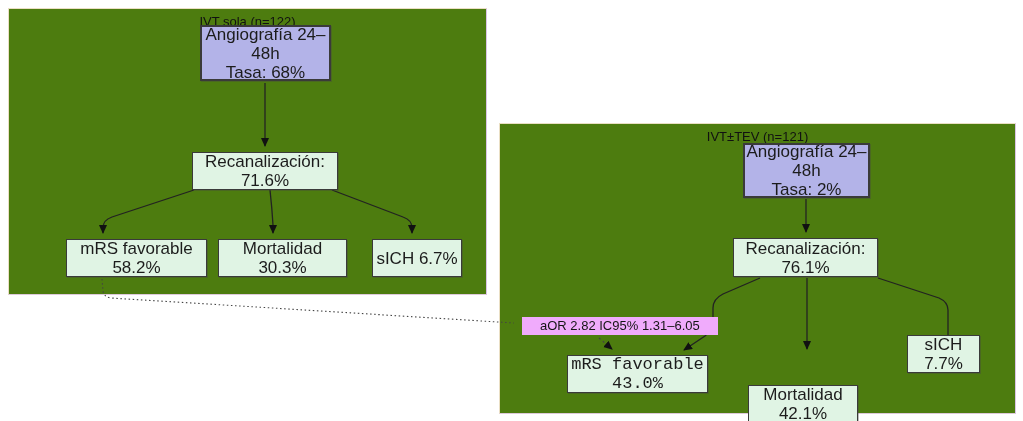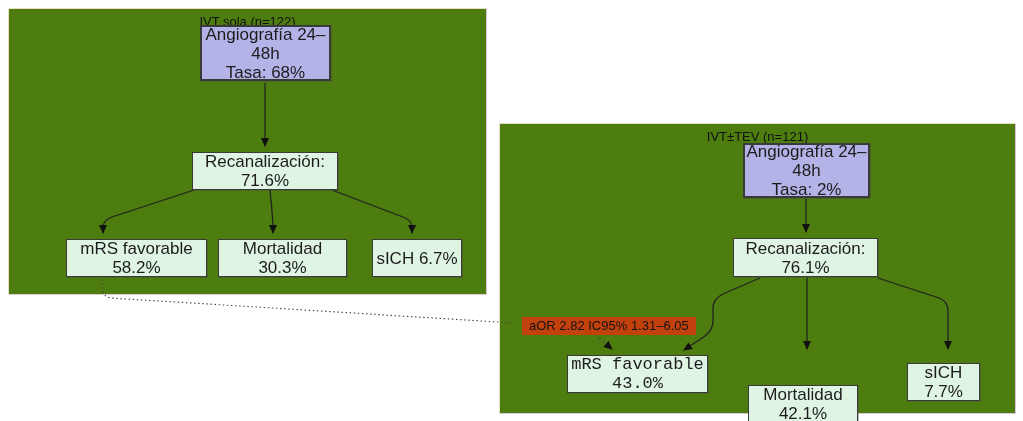--- a/index.html
+++ b/index.html
@@ -22,21 +22,21 @@
     position:absolute;box-sizing:border-box;
     display:flex;flex-direction:column;align-items:center;justify-content:center;
     text-align:center;font-size:17px;line-height:19px;
     border:1.5px solid #3a3a3a;
     box-shadow:1px 1px 0 rgba(70,70,70,0.35);
   }
   .node-angio{background:#b3b3e8;border-width:2px;}
   .node-green{background:#e0f4e4;}
   .aor-label{
     position:absolute;font-size:13px;line-height:18px;
-    background:#c2410c;color:#151515;padding:0 7px;white-space:nowrap;
+    background:#f0abfc;color:#151515;padding:0 18px;white-space:nowrap;
   }
   svg.connectors{position:absolute;left:0;top:0;pointer-events:none;}
 </style>
 </head>
 <body>
 
 <div id="stage">
 
   <div class="panel" style="left:8px;top:8px;width:479px;height:287px;">
     <div class="panel-title">IVT sola (n=122)</div>
@@ -96,19 +96,19 @@
   <div class="node node-green" style="left:733px;top:238px;width:145px;height:39px;">
     <div>Recanalización: 76.1%</div>
   </div>
 
   <div class="node node-green" style="left:567px;top:355px;width:141px;height:38px;font-family:Liberation Mono, monospace;">
     <div>mRS favorable 43.0%</div>
   </div>
   <div class="node node-green" style="left:748px;top:343px;width:110px;height:38px;margin-top:42px;">
     <div>Mortalidad 42.1%</div>
   </div>
-  <div class="node node-green" style="left:907px;top:363px;width:73px;height:38px;">
+  <div class="node node-green" style="left:907px;top:335px;width:73px;height:38px;">
     <div>sICH 7.7%</div>
   </div>
 
   <div class="aor-label" style="left:522px;top:317px;">aOR 2.82 IC95% 1.31–6.05</div>
 
 </div>
 
 </body></html>

